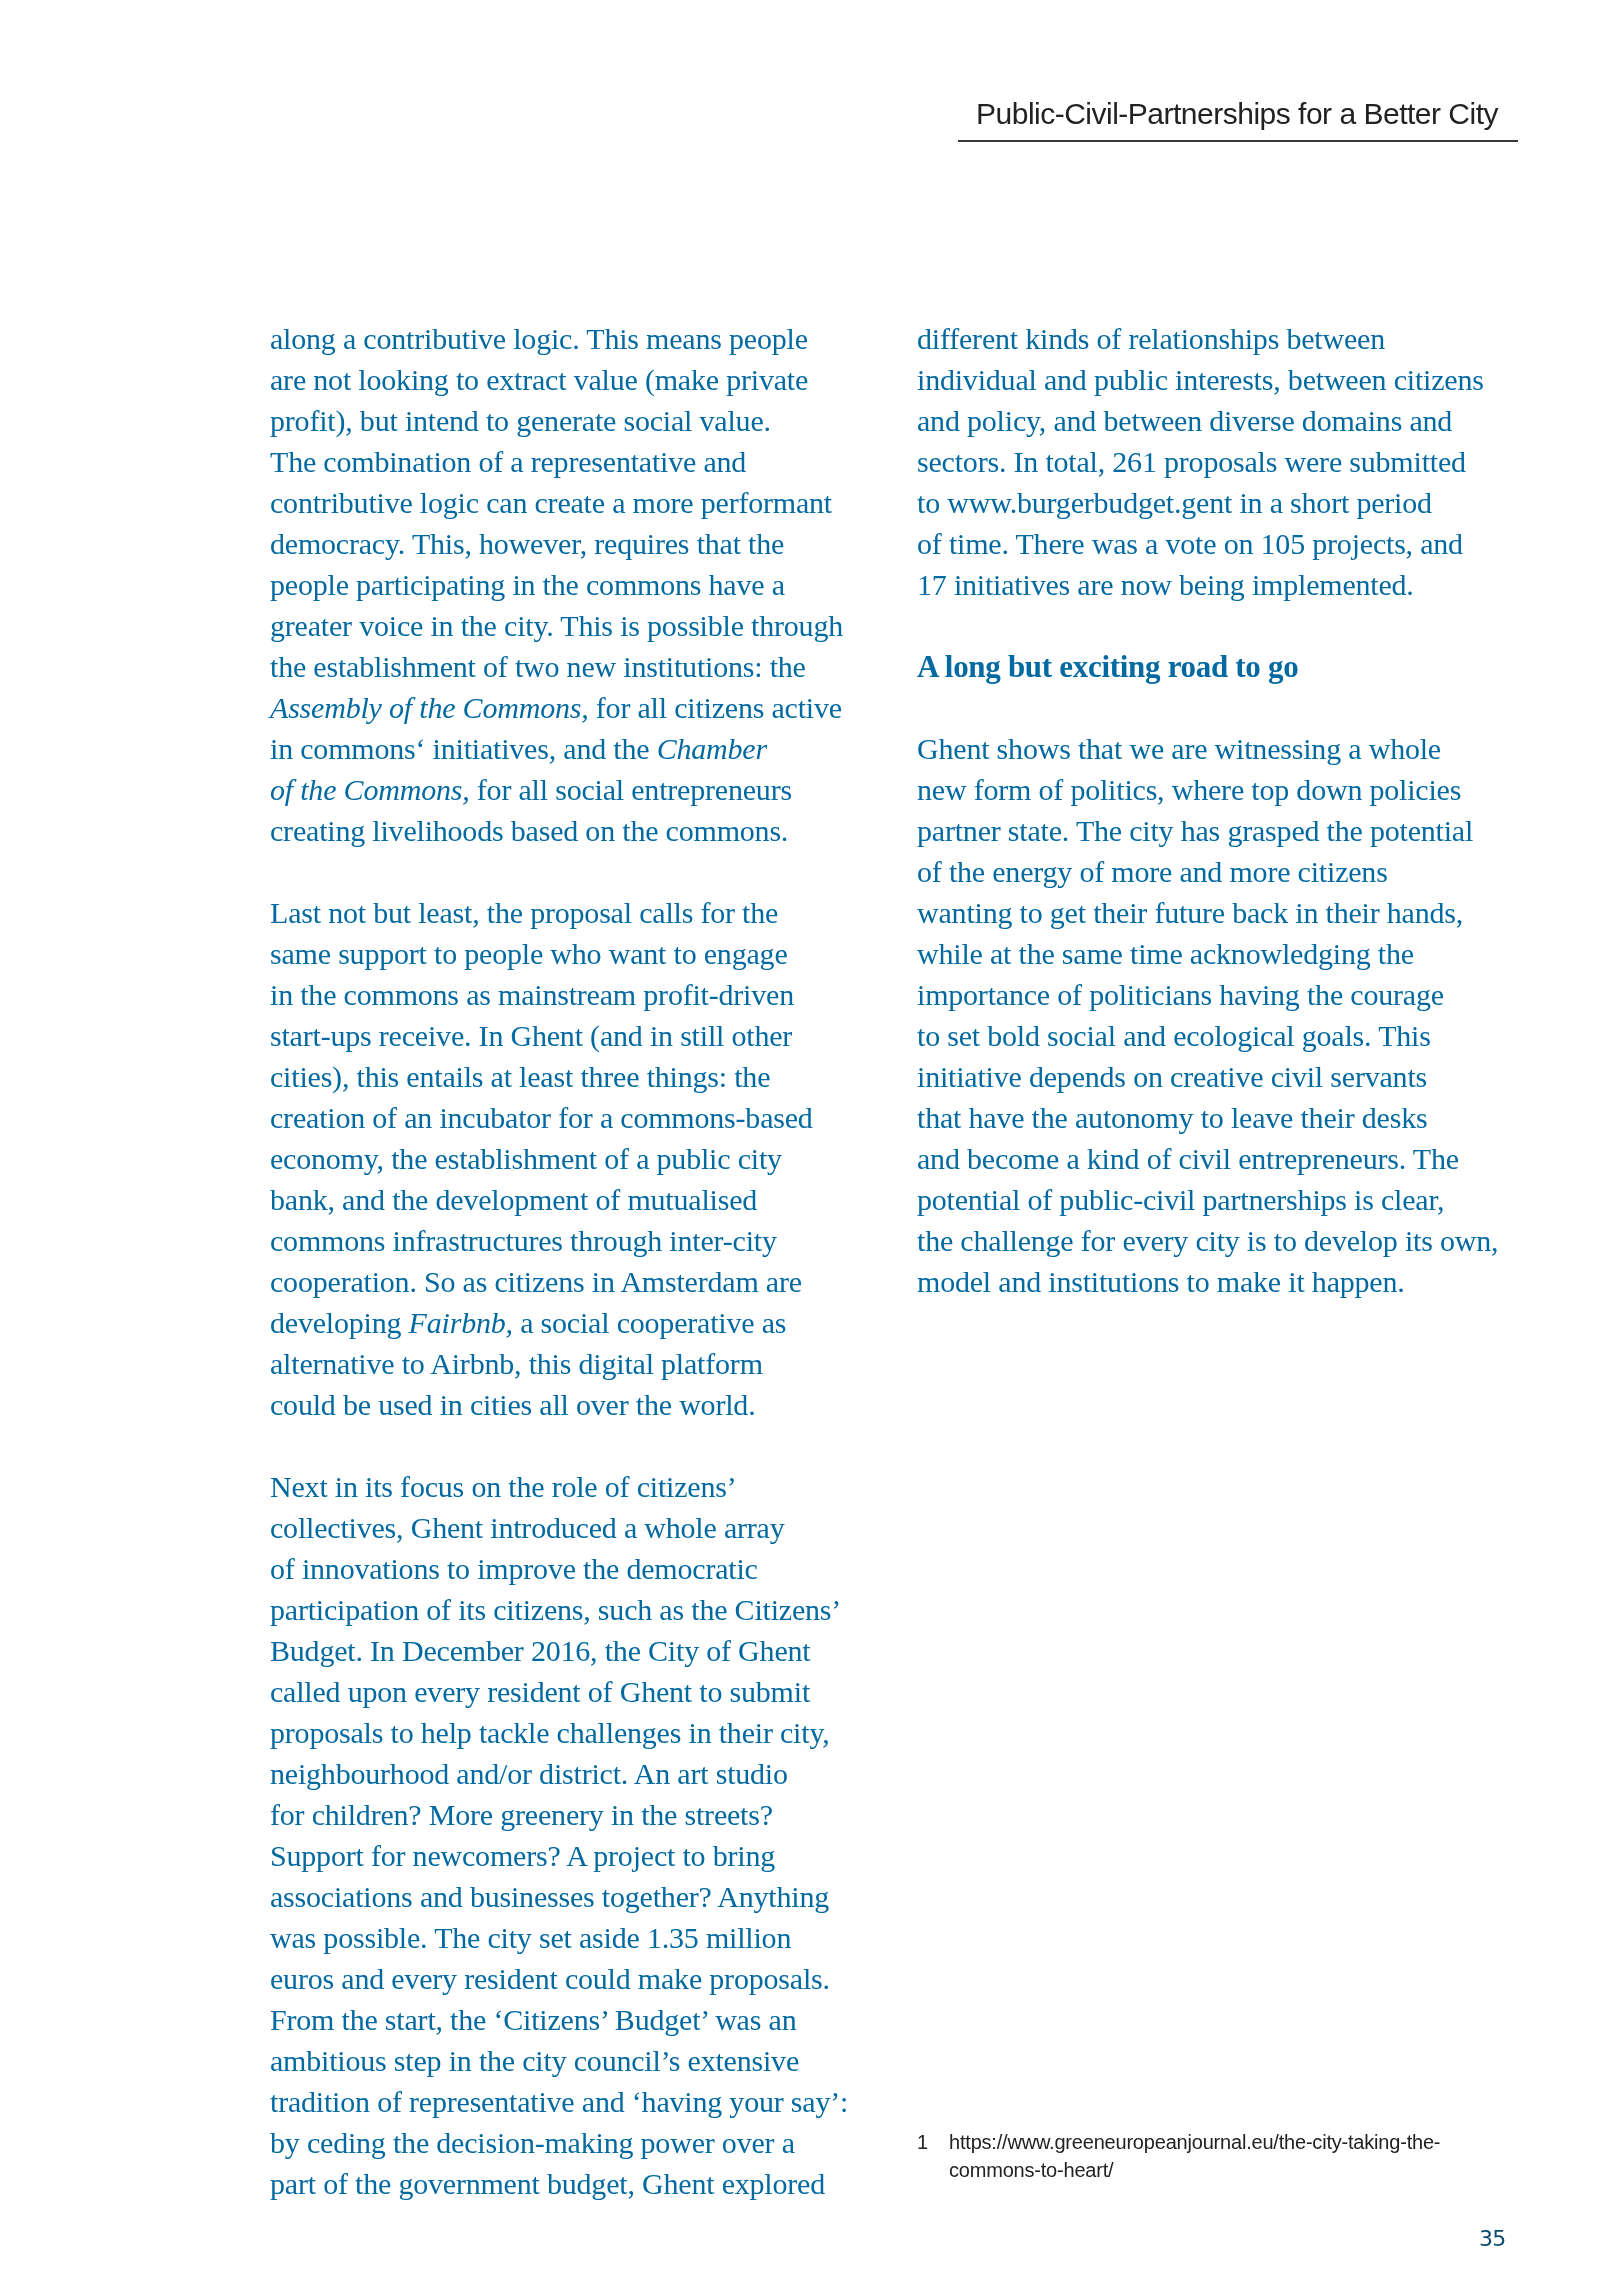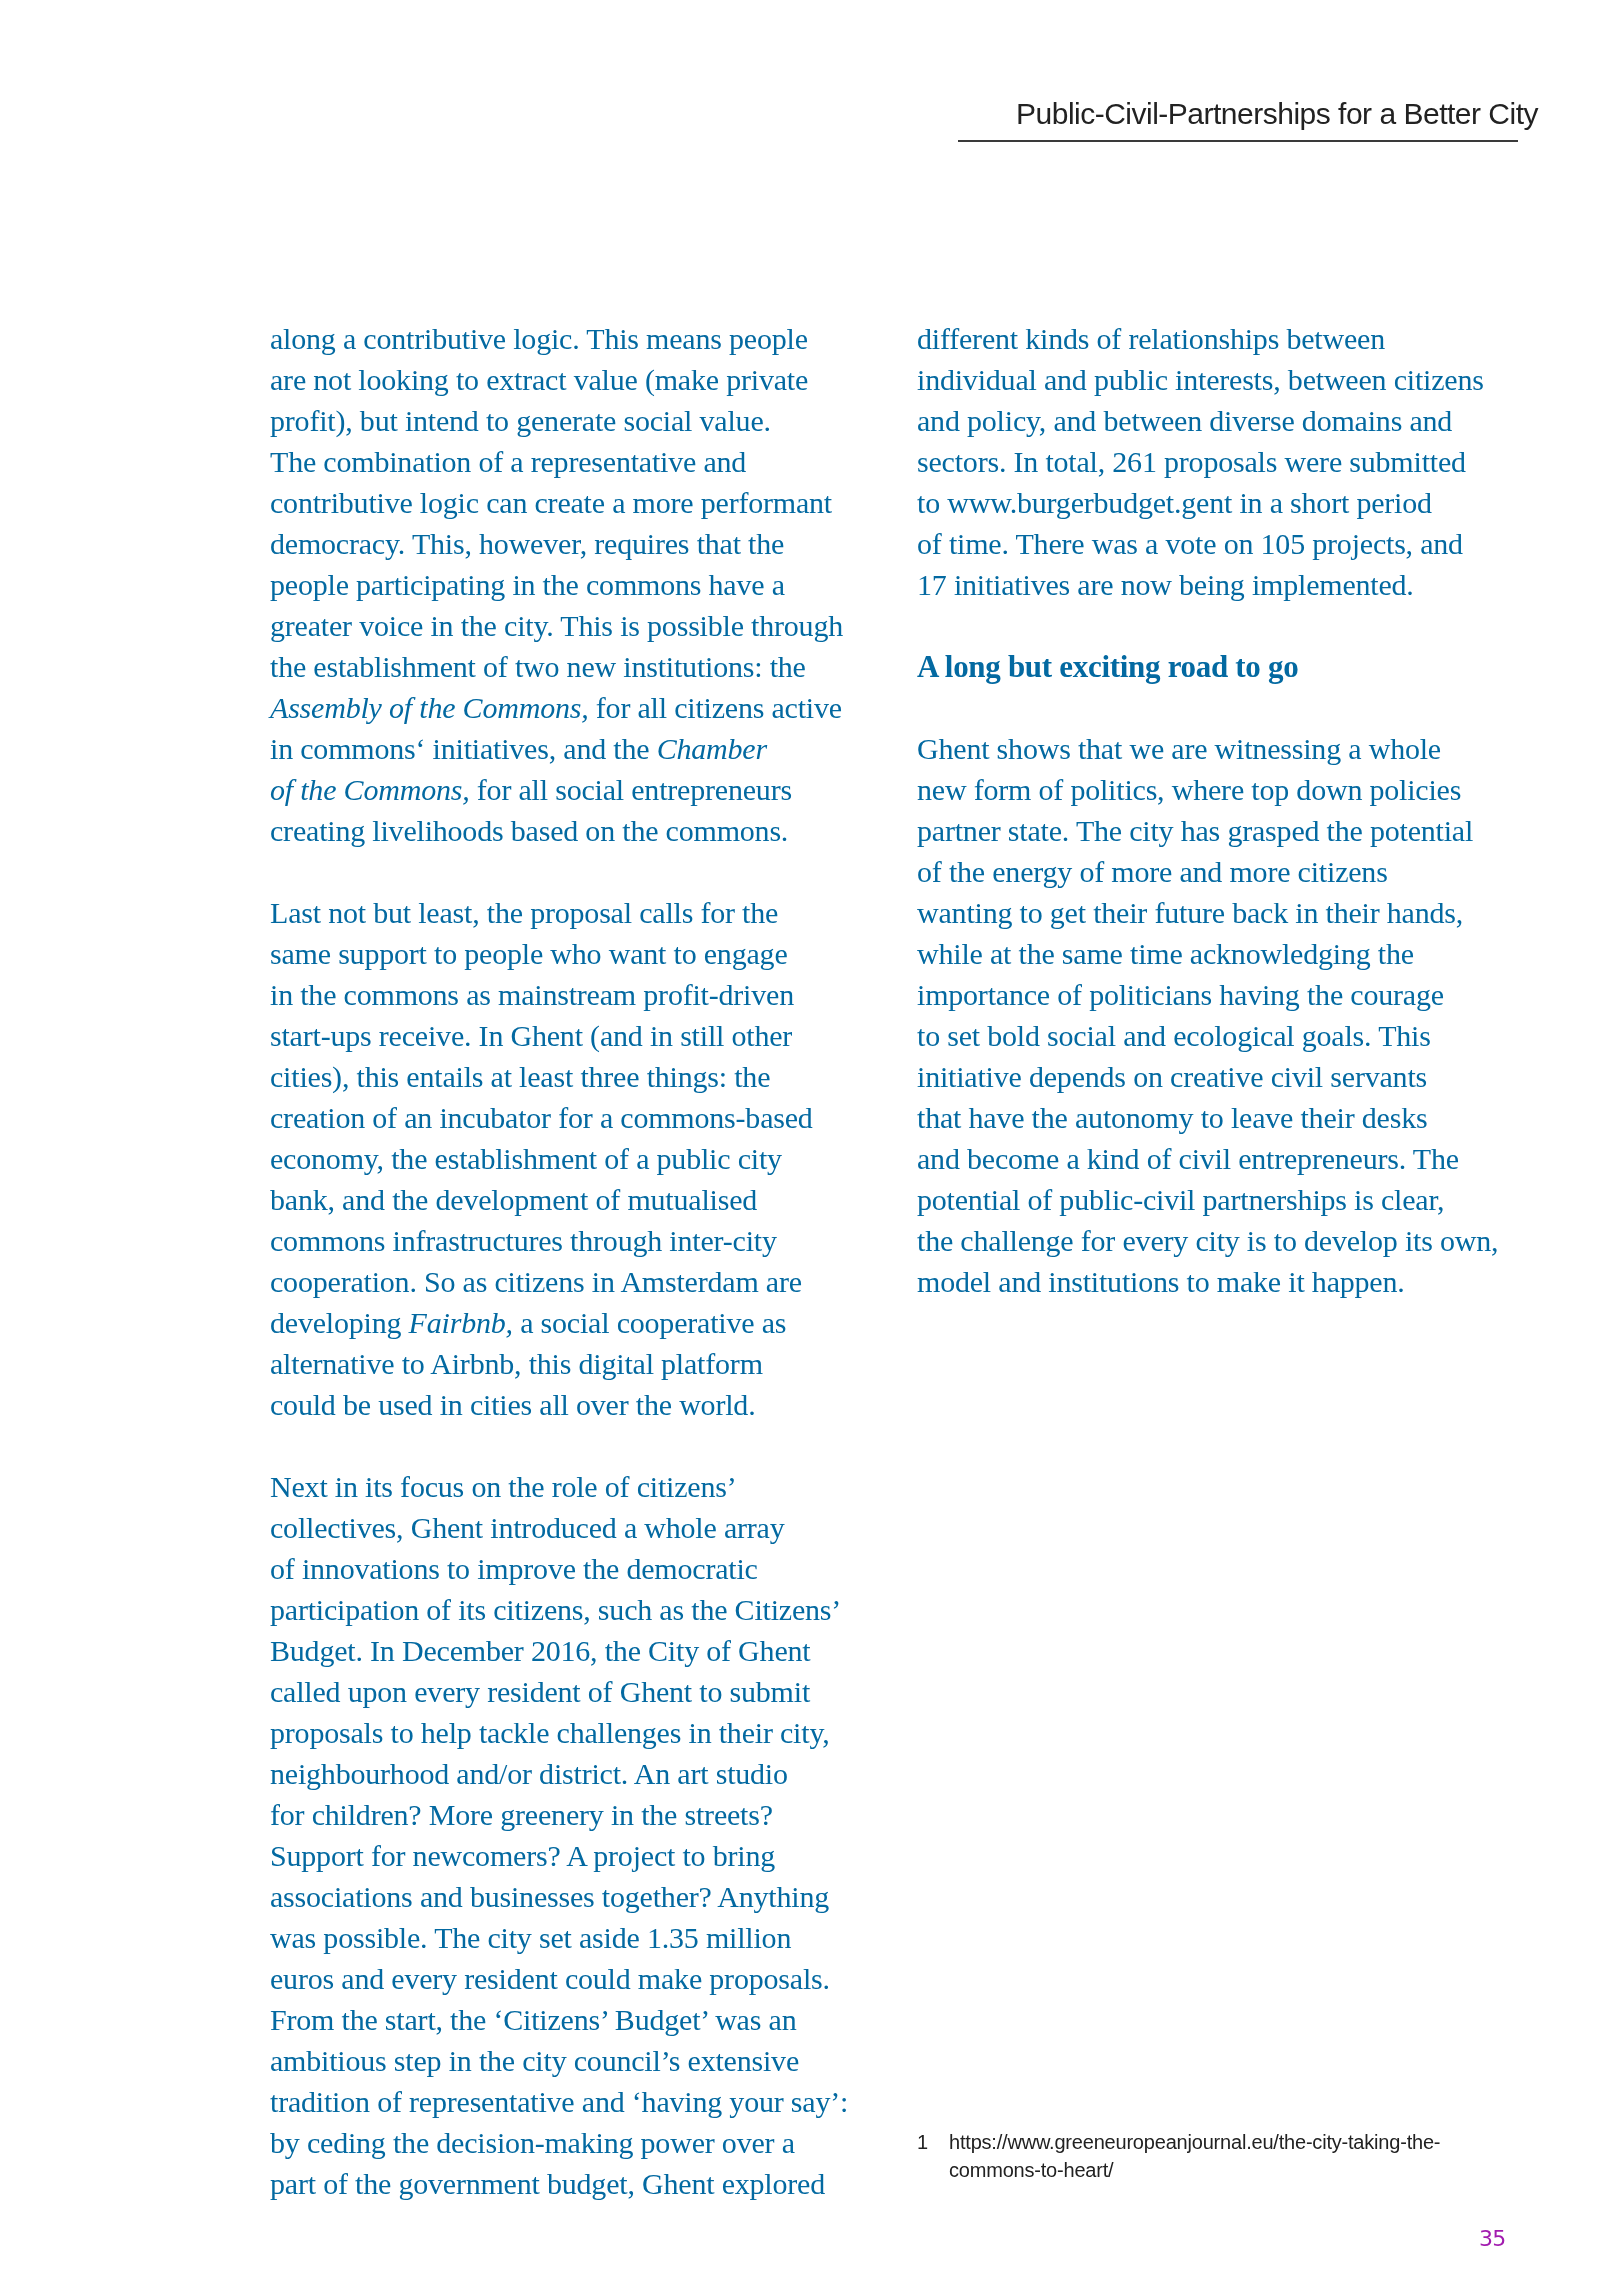--- a/index.html
+++ b/index.html
@@ -2,21 +2,21 @@
 <html style="font-size:13px"><head>
 <meta charset="utf-8">
 <style>
   html, body { margin: 0; padding: 0; background: #ffffff; }
   body { width: 1623px; height: 2295px; position: relative; overflow: hidden; color: #1a1a1a; }
   .page { position: absolute; left: 0; top: 0; width: 1623px; height: 2295px; background: #fff; }
 
   .running-header {
     position: absolute; left: 976px; top: 96px; width: 539px;
     font-family: "Liberation Sans", sans-serif; font-size: 30px; color: #222;
-    letter-spacing: -0.5px; white-space: nowrap; line-height: 36px; margin-left: 40px;
+    letter-spacing: -0.5px; white-space: nowrap; line-height: 36px;
   }
   .running-rule {
     position: absolute; left: 958px; top: 140px; width: 560px; height: 1.6px; background: #3a3a3a;
   }
 
   .col {
     position: absolute; top: 318px;
     font-family: "Liberation Serif", serif; font-size: 30px; line-height: 41px;
     color: #0369a1; letter-spacing: -0.2px;
   }
@@ -34,21 +34,21 @@
     position: absolute; left: 917px; top: 2128px; width: 617px;
     font-family: "Liberation Sans", sans-serif; font-size: 20px; line-height: 28px; color: #222;
     letter-spacing: -0.2px;
   }
   .fn-num { position: absolute; left: 0; top: 0; }
   .fn-text { position: absolute; left: 32px; top: 0; width: 584px; }
   .fn-text span { display: block; white-space: nowrap; }
 
   .page-number {
     position: absolute; left: 1479px; top: 2226px;
-    font-family: "DejaVu Sans", sans-serif; font-size: 22px; color: #a21caf; letter-spacing: -0.8px;
+    font-family: "DejaVu Sans", sans-serif; font-size: 22px; color: #0c4a6e; letter-spacing: -0.8px;
   }
 </style>
 </head>
 <body>
 
 <div class="page">
 
   <div class="running-header">Public-Civil-Partnerships for a Better City</div>
   <div class="running-rule"></div>
 

